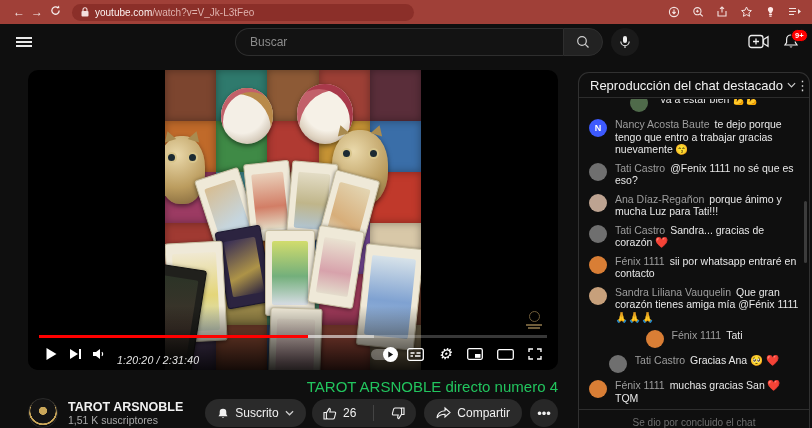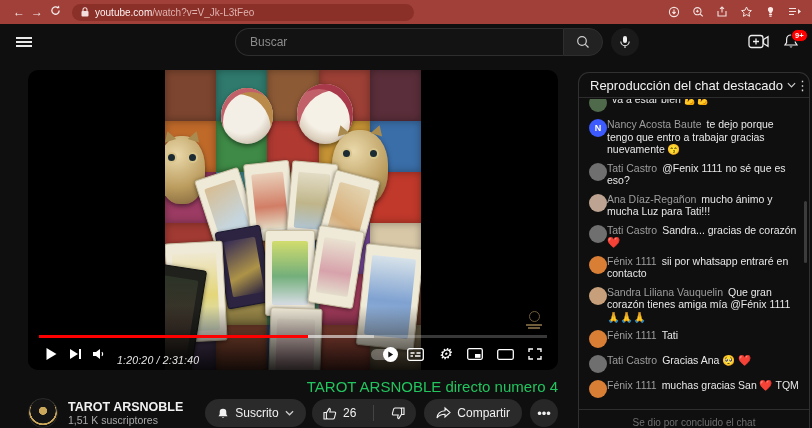--- a/index.html
+++ b/index.html
@@ -100,21 +100,21 @@
 
   
   .chat { position:absolute; left:578px; top:72px; width:232px; height:356px;
           border:1px solid #313131; border-bottom:none; border-radius:11px 11px 0 0;
           background:#0f0f0f; overflow:hidden; }
   .chathead { height:25px; border-bottom:1px solid #2c2c2c; display:flex; align-items:center; padding:0 6px 0 11px; }
   .chattitle { color:#f1f1f1; font-size:13px; white-space:nowrap; cursor:pointer; }
   .chatchev { color:#ccc; font-size:9px; margin-left:4px; cursor:pointer; }
   .chatkebab { margin-left:auto; color:#ddd; font-size:13px; width:18px; text-align:center; cursor:pointer; }
   .chatlist { position:absolute; top:26px; left:0; right:0; height:310px; overflow:hidden; padding-top:2px; }
-  .cmsg { display:flex; gap:0; padding:3px 10px; }
+  .cmsg { display:flex; gap:8px; padding:3px 10px;justify-content:center; }
   .cmsg.cut { margin-top:-11px; }
   .cav { width:18px; height:18px; border-radius:50%; flex-shrink:0; margin-top:1px;
          color:#fff; font-size:9px; font-weight:bold; display:flex; align-items:center; justify-content:center; }
   .cbody { font-size:10.5px; line-height:12.5px; color:#e8e8e8; }
   .cauthor { color:#9e9e9e; margin-right:5px; }
   .chatdivider { position:absolute; left:0; right:0; top:336px; height:1px; background:#2e2e2e; }
   .chatend { position:absolute; top:344px; left:0; right:0; text-align:center; color:#6f6f6f; font-size:10px; }
   .scrollthumb { position:absolute; right:2px; top:128px; width:3px; height:62px; background:#3c3c3c; border-radius:2px; }
 
   svg { overflow:visible; }
@@ -446,21 +446,21 @@
   <div class="cmsg">
     <span class="cav" style="background: rgb(111, 111, 111);"></span>
     <span class="cbody">
       <span class="cauthor">Tati Castro</span><span></span><span>@Fenix 1111 no sé que es eso?</span>
     </span>
   </div>
 
   <div class="cmsg">
     <span class="cav" style="background: rgb(189, 163, 145);"></span>
     <span class="cbody">
-      <span class="cauthor">Ana Díaz-Regañon</span><span></span><span>mucho ánimo y mucha Luz para Tati!!!</span>
+      <span class="cauthor">Ana Díaz-Regañon</span><span></span><span>porque ánimo y mucha Luz para Tati!!!</span>
     </span>
   </div>
 
   <div class="cmsg">
     <span class="cav" style="background: rgb(111, 111, 111);"></span>
     <span class="cbody">
       <span class="cauthor">Tati Castro</span><span></span><span>Sandra... gracias de corazón ❤️</span>
     </span>
   </div>
 

